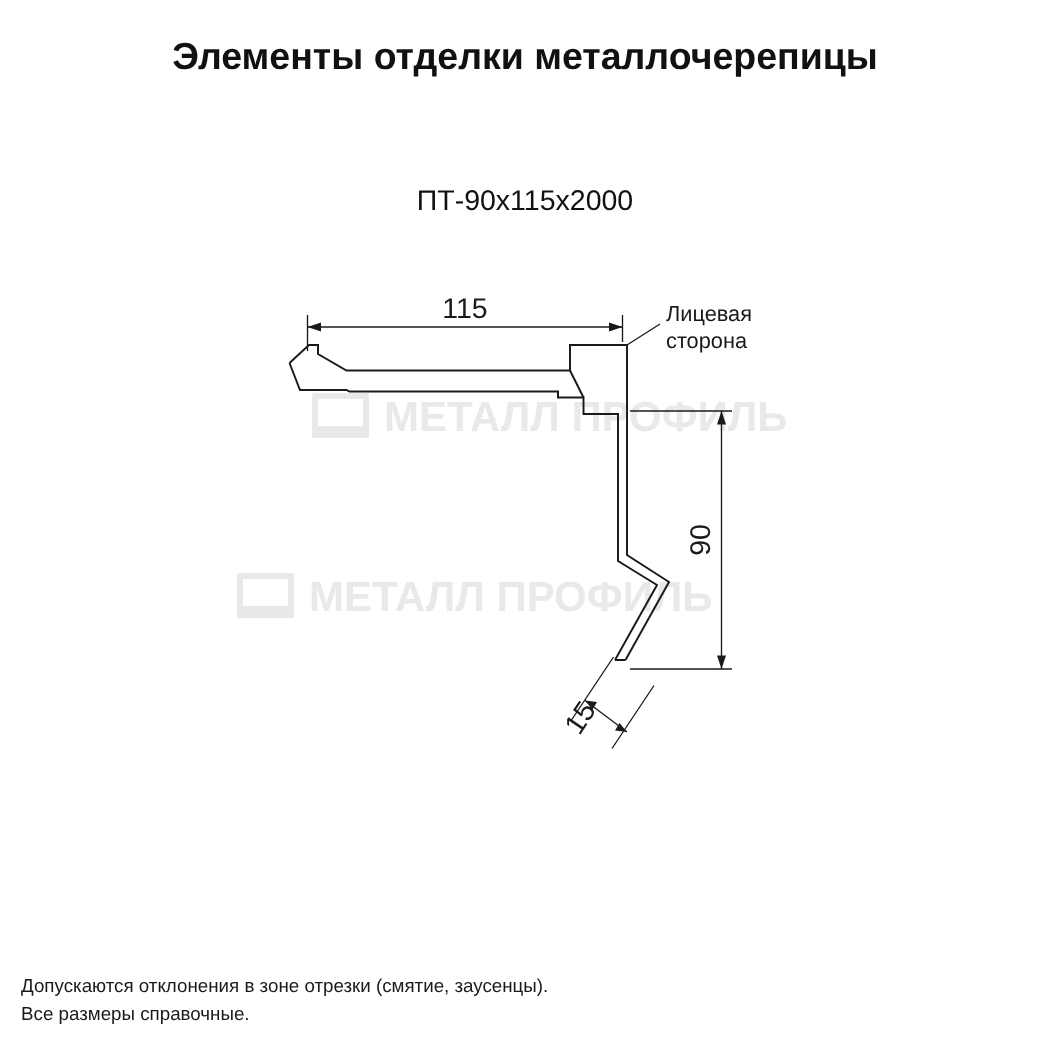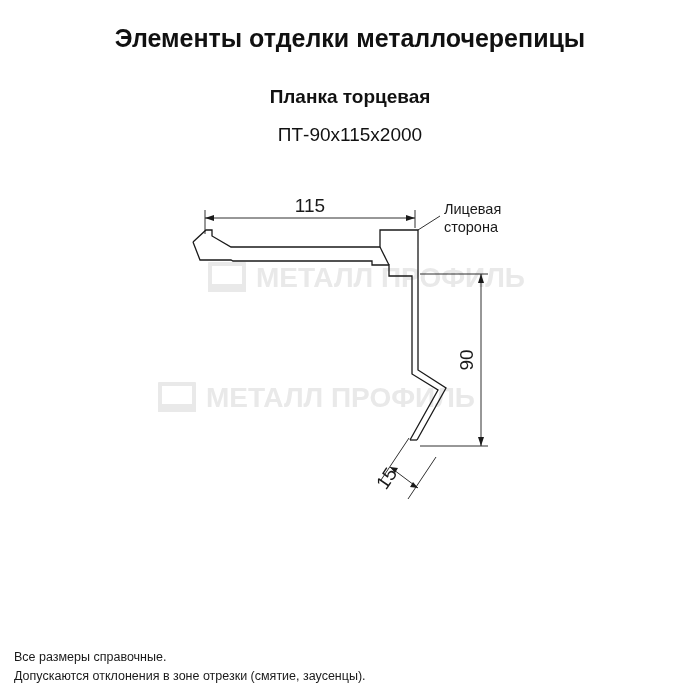--- a/index.html
+++ b/index.html
@@ -79,21 +79,20 @@
   .footer div {
     white-space: nowrap;
   }
 </style>
 </head>
 <body>
 
 <div class="page">
 
   <div class="title">Элементы отделки металлочерепицы</div>
-  <div class="subtitle">Планка торцевая</div>
   <div class="code">ПТ-90х115х2000</div>
 
   <svg class="watermark" viewBox="0 0 700 330" xmlns="http://www.w3.org/2000/svg">
     <g fill="#e9e9e9">
 
       <g transform="translate(208,92)">
         <rect x="0" y="0" width="38" height="30" rx="1"></rect>
         <rect x="4" y="4" width="30" height="22" fill="#ffffff"></rect>
         <rect x="0" y="22" width="38" height="8"></rect>
         <text x="48" y="25" font-family="'Liberation Sans', sans-serif" font-size="28" font-weight="bold" fill="#e9e9e9">МЕТАЛЛ ПРОФИЛЬ</text>
@@ -152,17 +151,17 @@
 
     <text x="473" y="190" text-anchor="middle" transform="rotate(-90 473 190)" font-family="'Liberation Sans', sans-serif" font-size="19" fill="#1a1a1a">90</text>
 
     <text x="392" y="312" text-anchor="middle" transform="rotate(-56 392 312)" font-family="'Liberation Sans', sans-serif" font-size="19" fill="#1a1a1a">15</text>
 
     <text x="444" y="44" font-family="'Liberation Sans', sans-serif" font-size="14.5" fill="#1a1a1a">Лицевая</text>
     <text x="444" y="62" font-family="'Liberation Sans', sans-serif" font-size="14.5" fill="#1a1a1a">сторона</text>
   </svg>
 
   <div class="footer">
+    <div>Допускаются отклонения в зоне отрезки (смятие, заусенцы).</div>
     <div>Все размеры справочные.</div>
-    <div>Допускаются отклонения в зоне отрезки (смятие, заусенцы).</div>
   </div>
 
 </div>
 
 </body></html>

